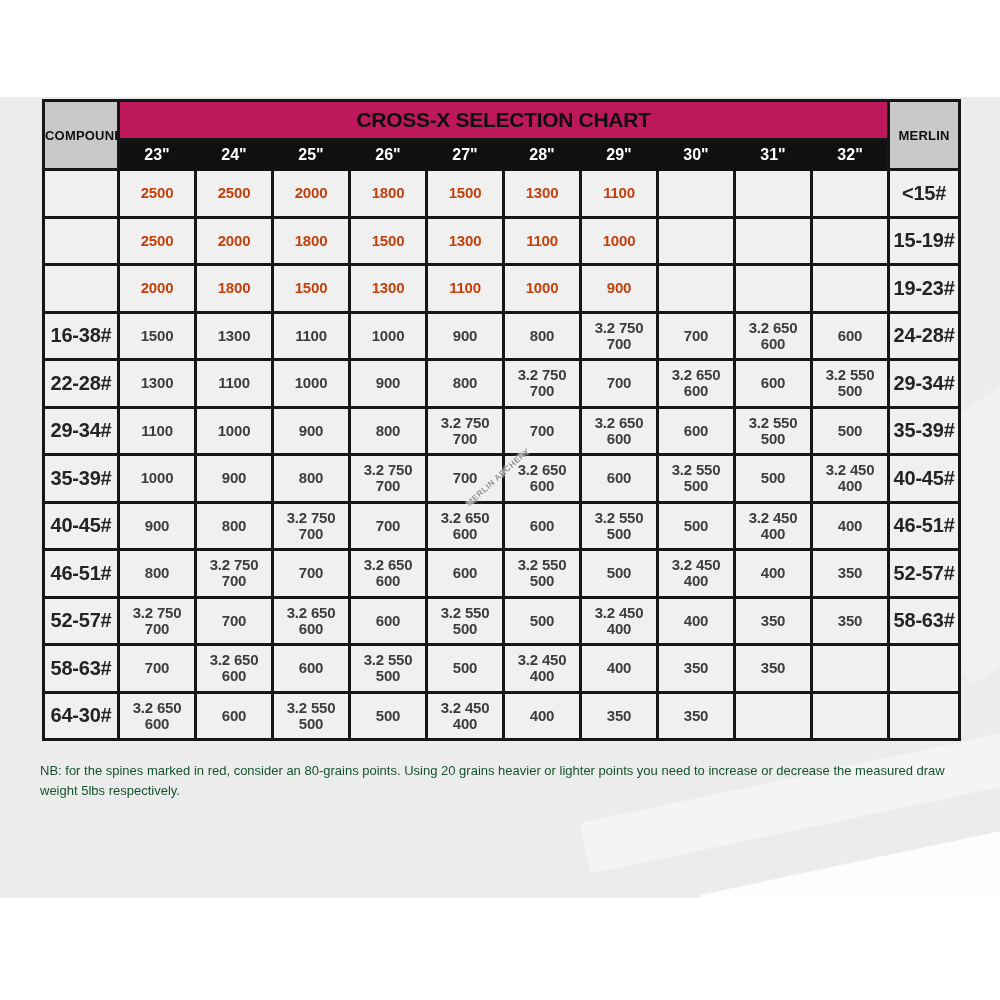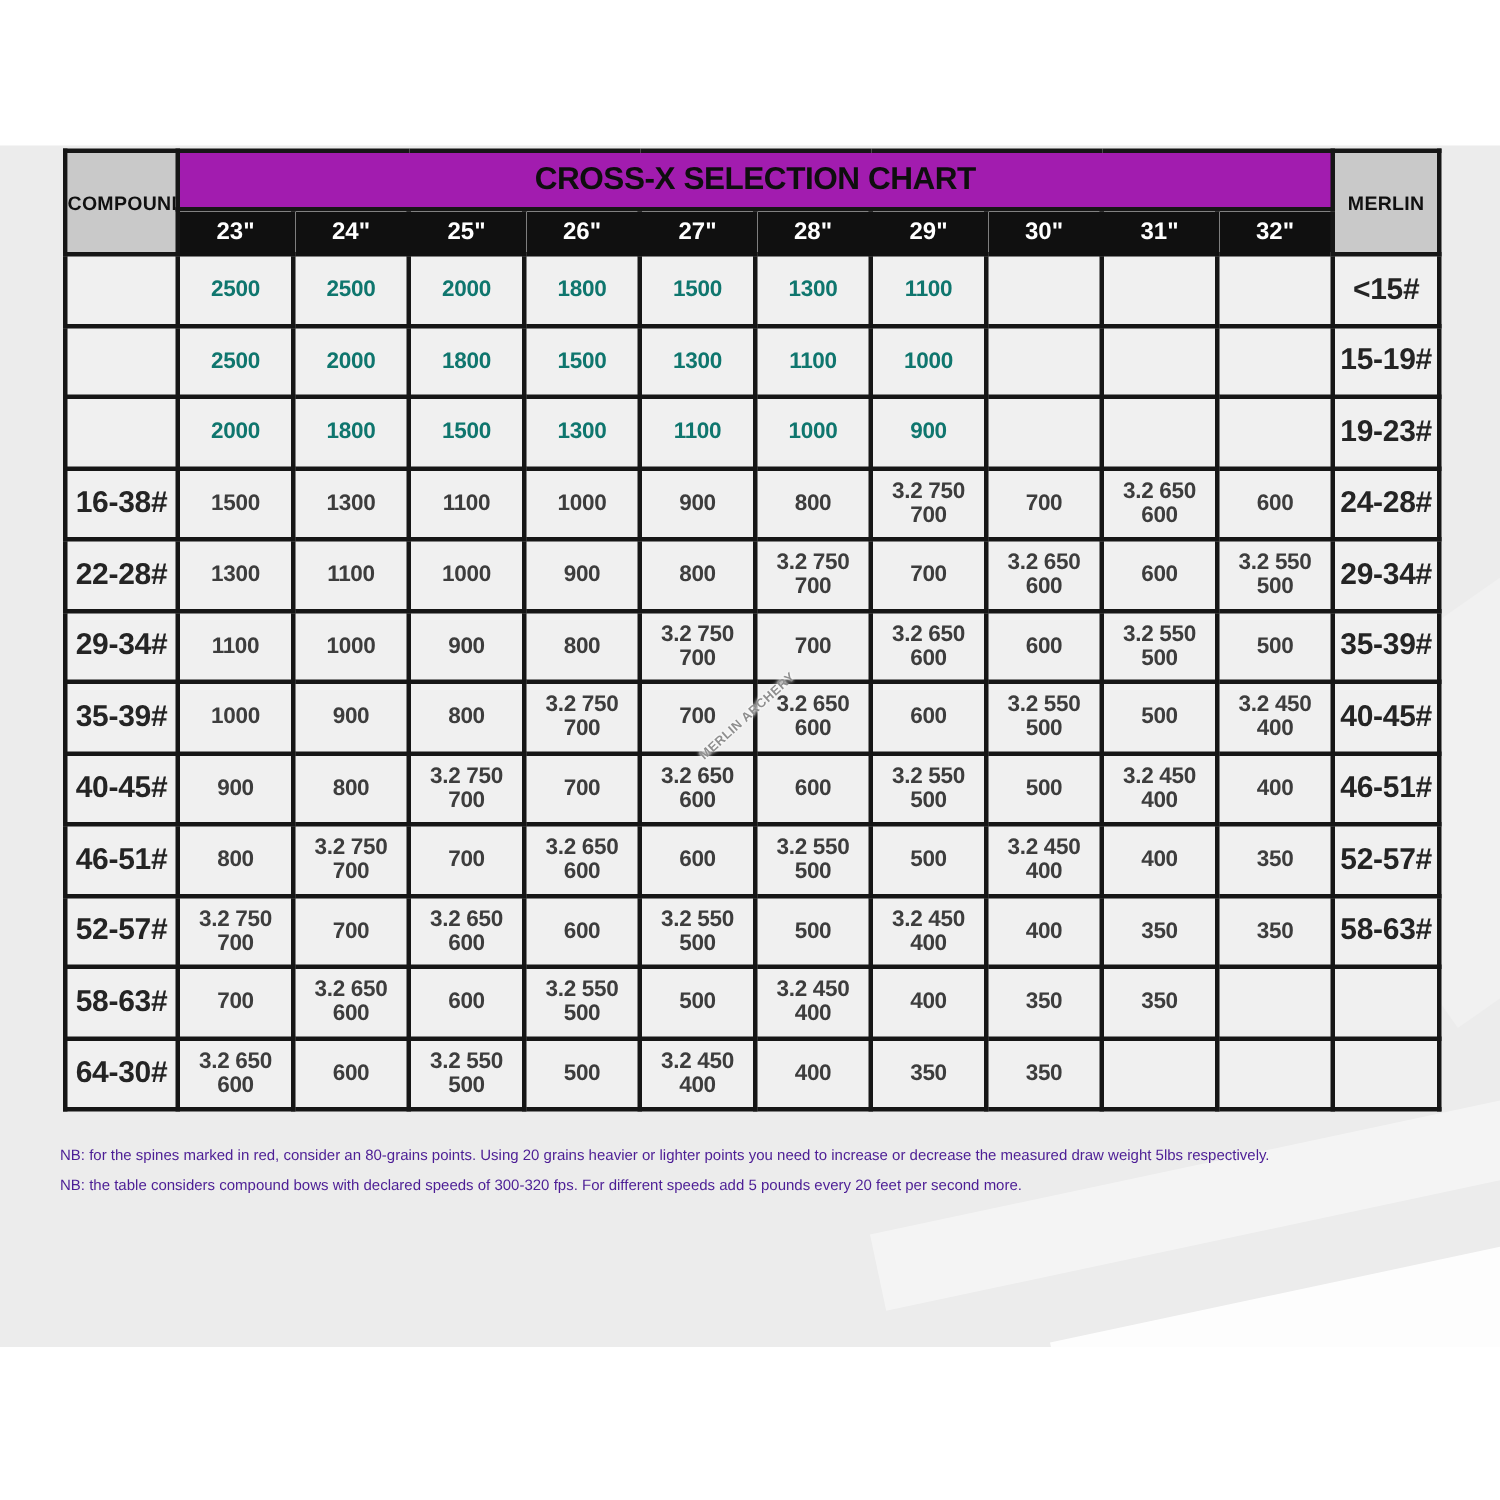--- a/index.html
+++ b/index.html
@@ -58,21 +58,21 @@
     overflow: hidden;
   }
   .corner-cell {
     background: #c9c9c9;
     color: #101010;
     font-size: 13px;
     font-weight: bold;
     letter-spacing: 0.2px;
   }
   .title-cell {
-    background: #a21caf;
+    background: #be185d;
     color: #0e0e0e;
     font-size: 21px;
     font-weight: bold;
     letter-spacing: -0.3px;
     height: 36px;
   }
   .inch-row th {
     background: #101010;
     color: #ffffff;
     font-size: 16px;
@@ -85,21 +85,21 @@
     height: 44.5px;
   }
   td.spine-value-cell {
     font-size: 15px;
     font-weight: bold;
     color: #3d3d3d;
     letter-spacing: -0.2px;
     white-space: pre-line;
     line-height: 16px;
   }
-  tr.red-row td.spine-value-cell { color: #0f766e; }
+  tr.red-row td.spine-value-cell { color: #c2410c; }
   td.weight-label-cell {
     font-size: 20px;
     font-weight: bold;
     color: #242424;
     letter-spacing: -0.2px;
   }
 
   .watermark {
     position: absolute;
     left: 448px; top: 472px;
@@ -115,23 +115,23 @@
   }
 
   .notes {
     position: absolute;
     left: 40px; top: 761px;
     width: 912px;
     z-index: 3;
   }
   .notes p {
     margin: 0;
-    font-size: 10px;
+    font-size: 13px;
     line-height: 19.5px;
-    color: #4c1d95;
+    color: #14532d;
     font-weight: 400;
   }
 </style>
 </head>
 <body>
 
 <div id="page">
 
   <div class="bg-band">
     <div class="swoosh s3"></div>
@@ -371,16 +371,15 @@
           <td class="spine-value-cell"></td>
           <td class="weight-label-cell"></td>
         </tr>
       </tbody>
   </table>
 
   <div class="watermark">MERLIN ARCHERY</div>
 
   <div class="notes">
     <p>NB: for the spines marked in red, consider an 80-grains points. Using 20 grains heavier or lighter points you need to increase or decrease the measured draw weight 5lbs respectively.</p>
-    <p>NB: the table considers compound bows with declared speeds of 300-320 fps. For different speeds add 5 pounds every 20 feet per second more.</p>
   </div>
 
 </div>
 
 </body></html>

